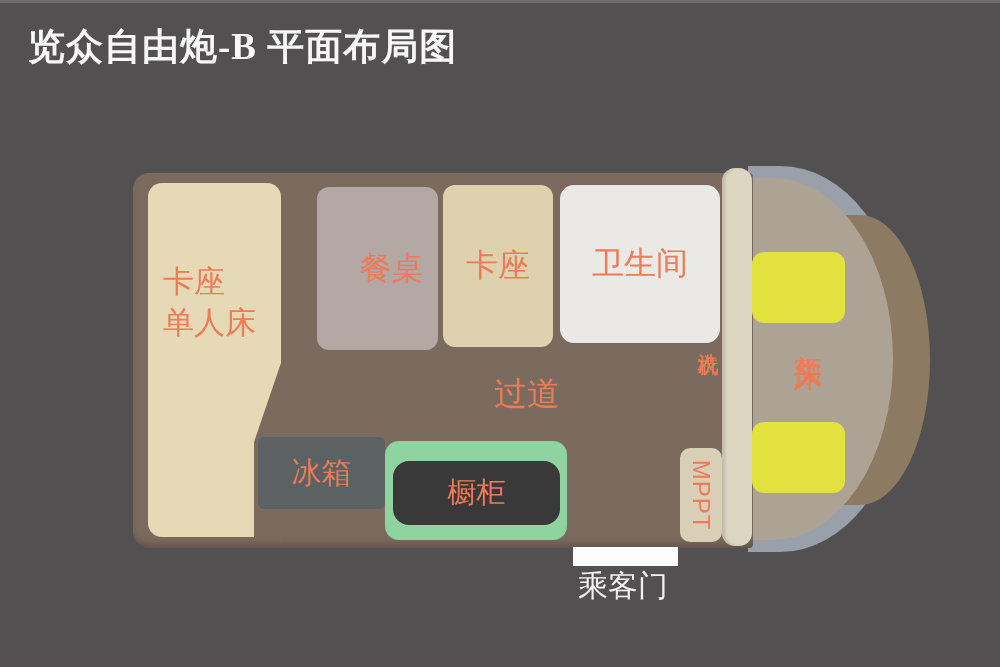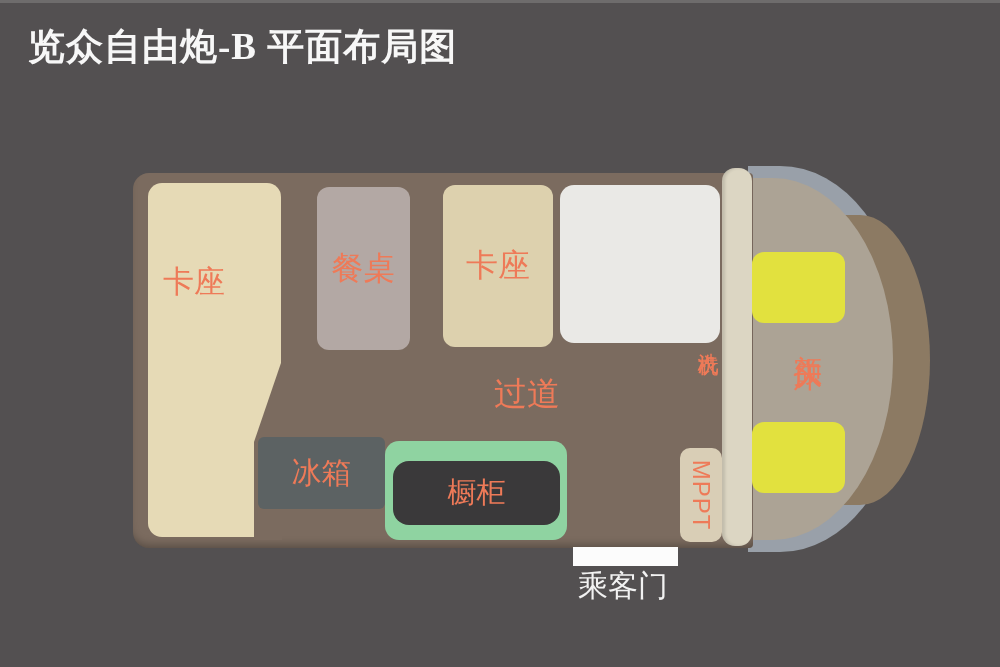--- a/index.html
+++ b/index.html
@@ -61,20 +61,21 @@
     left:254px;top:360px;width:28px;height:180px;
     background:#7b6b5f;
     clip-path:polygon(100% 0, 100% 100%, 0 100%, 0 45.5%);
     z-index:6;
   }
   .dining-table{
     left:317px;top:187px;width:93px;height:163px;
     background:#b3a8a4;border-radius:12px;
     display:flex;align-items:center;justify-content:center;
     z-index:5;
+    padding-left:28px;
   }
   .booth{
     left:443px;top:185px;width:110px;height:162px;
     background:#ddd1ae;border-radius:12px;
     display:flex;align-items:center;justify-content:center;
     z-index:5;
   }
   .bathroom{
     left:560px;top:185px;width:160px;height:158px;
     background:#eae9e6;border-radius:14px;
@@ -166,33 +167,35 @@
 
 <div class="abs cab-glass"></div>
 <div class="abs cab-hood"></div>
 <div class="abs cab-floor"></div>
 
 <div class="abs living-floor"></div>
 
 <div class="abs bed">
   <div class="bed-label">
     <span>卡座</span><br>
+    <span>单人床</span>
   </div>
 </div>
 <div class="abs bed-notch"></div>
 
 <div class="abs dining-table">
   <span class="room-label">餐桌</span>
 </div>
 
 <div class="abs booth">
   <span class="room-label">卡座</span>
 </div>
 
 <div class="abs bathroom">
+  <span class="room-label">卫生间</span>
   <span class="washer-label">洗衣机</span>
 </div>
 
 <div class="abs aisle-label">过道</div>
 
 <div class="abs fridge">
   <span class="room-label">冰箱</span>
 </div>
 
 <div class="abs cabinet">

